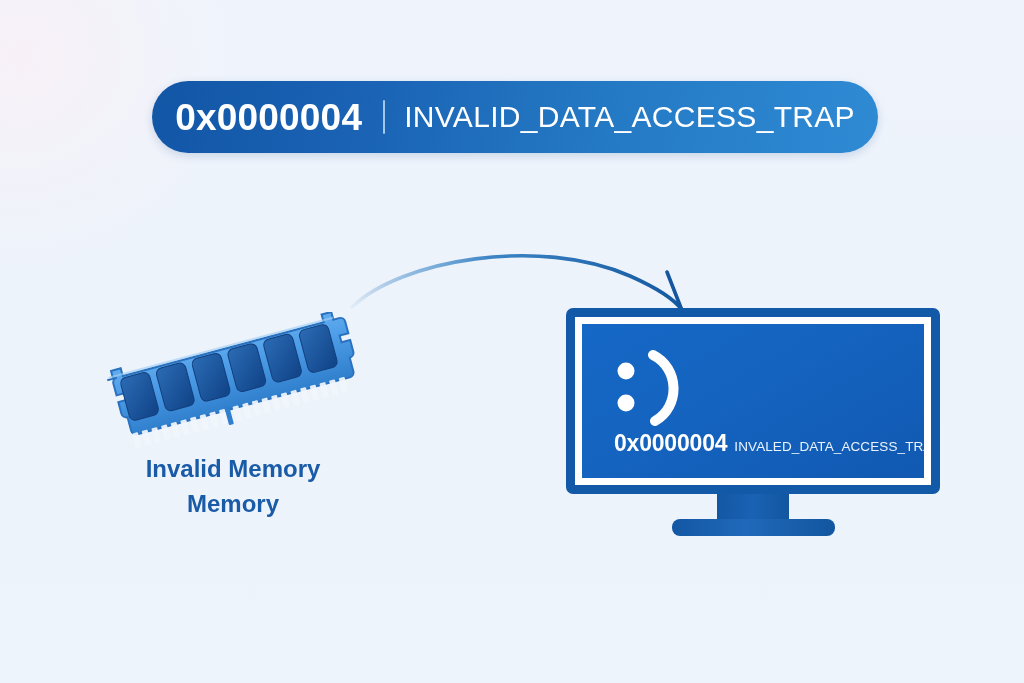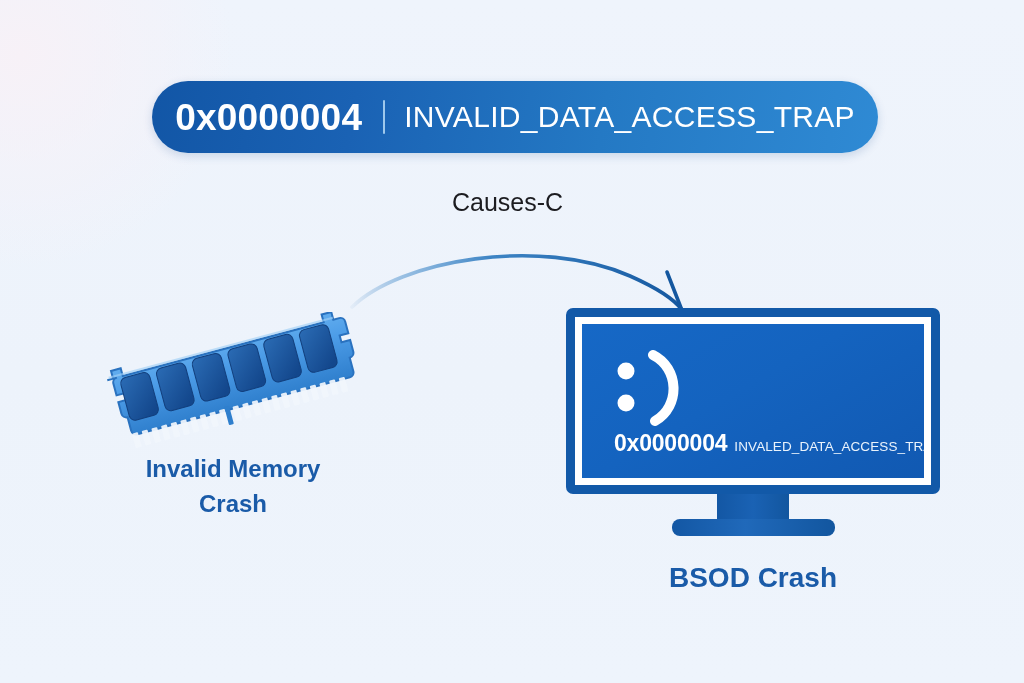--- a/index.html
+++ b/index.html
@@ -191,21 +191,20 @@
 <body>
 
 <div id="stage">
 
   <div id="error-pill">
     <span id="pill-code">0x0000004</span>
     <span id="pill-divider"></span>
     <span id="pill-name">INVALID_DATA_ACCESS_TRAP</span>
   </div>
 
-  <div id="causes-label">Causes-C</div>
 
   <svg id="flow-arrow" viewBox="0 0 380 112">
     <defs>
       <linearGradient id="arrowGrad" x1="0" y1="0" x2="1" y2="0">
         <stop offset="0" stop-color="#1c6ab5" stop-opacity="0.05"></stop>
         <stop offset="0.14" stop-color="#3b86c8" stop-opacity="0.45"></stop>
         <stop offset="0.42" stop-color="#2575bd" stop-opacity="0.88"></stop>
         <stop offset="1" stop-color="#14579f" stop-opacity="1"></stop>
       </linearGradient>
     </defs>
@@ -278,21 +277,21 @@
       </g>
 
       <rect x="120" y="92" width="5" height="19" rx="1" fill="#2f7fcd"></rect>
 
       <path d="M16,34 l232,0" stroke="#9fd0f6" stroke-width="2" opacity="0.65" fill="none"></path>
     </g>
   </svg>
 
   <div id="ram-label">
     <div>Invalid Memory</div>
-    <div>Crash</div>
+    <div>Memory</div>
   </div>
 
   <div id="monitor">
     <div id="monitor-bezel">
       <div id="bsod-screen">
 
         <svg id="sad-face" viewBox="0 0 82 76">
           <circle cx="13" cy="21" r="8.5" fill="#ffffff"></circle>
           <circle cx="13" cy="53" r="8.5" fill="#ffffff"></circle>
           <path d="M40,5 C66,18 68,56 42,71" fill="none" stroke="#ffffff" stroke-width="10" stroke-linecap="round"></path>
@@ -302,15 +301,14 @@
           <span id="bsod-code">0x0000004</span>
           <span id="bsod-name">INVALED_DATA_ACCESS_TRAP</span>
         </div>
 
       </div>
     </div>
     <div id="monitor-neck"></div>
     <div id="monitor-base"></div>
   </div>
 
-  <div id="monitor-label">BSOD Crash</div>
 
 </div>
 
 </body></html>

